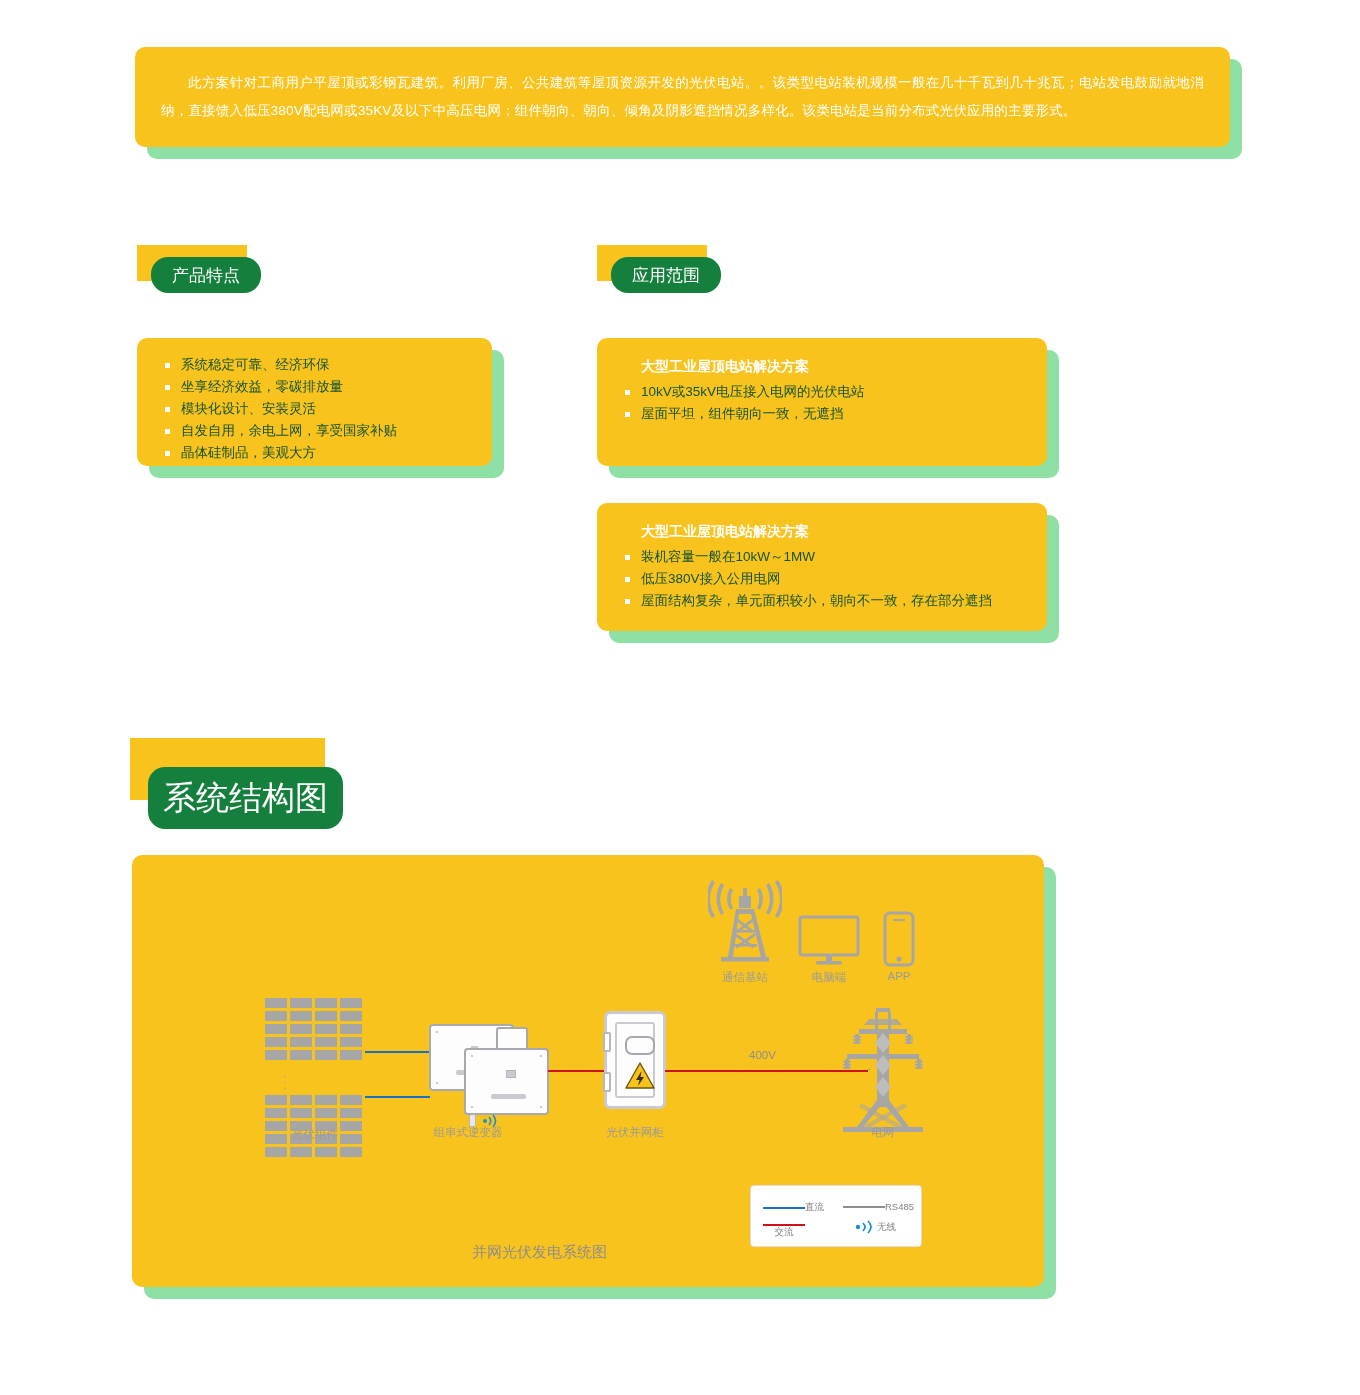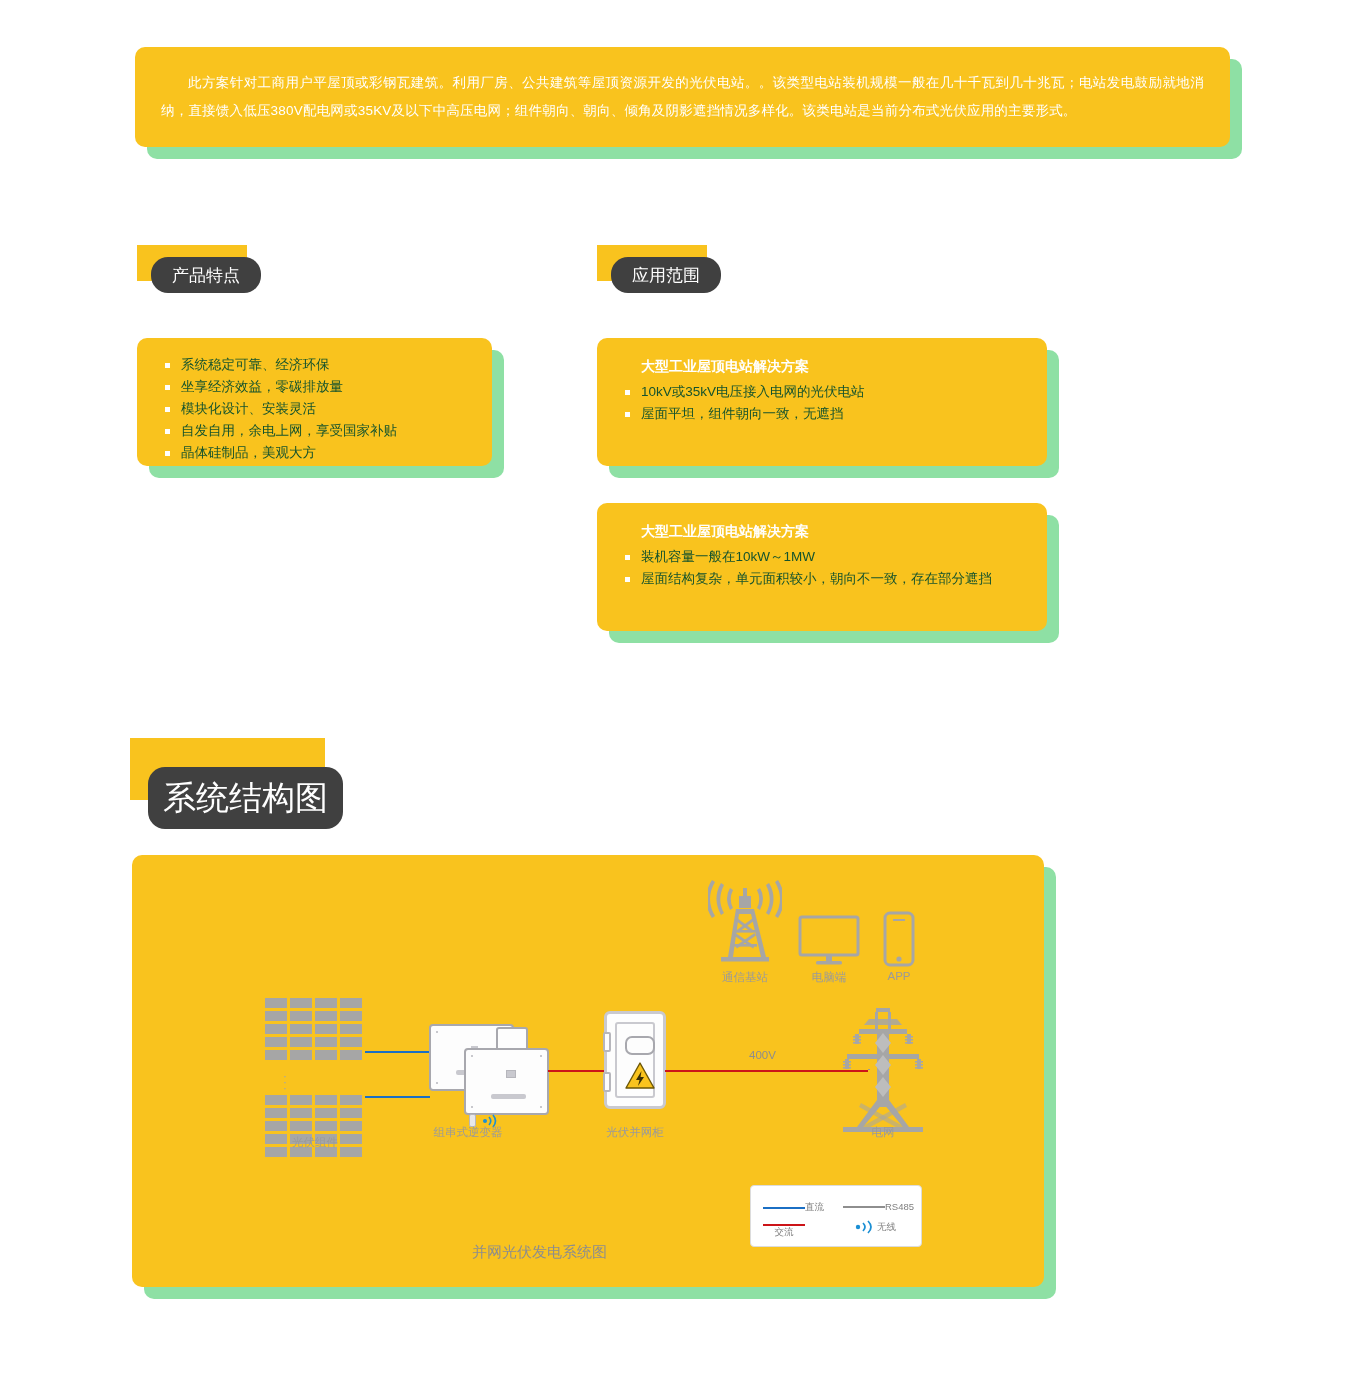--- a/index.html
+++ b/index.html
@@ -61,21 +61,21 @@
     background: #f9c31e;
     width: 100%;
     height: 100%;
   }
   .chip .chip-front {
     position: absolute;
     left: 14px;
     top: 12px;
     width: 100%;
     height: 100%;
-    background: #404040;
+    background: #15803d;
     display: flex;
     align-items: center;
     justify-content: center;
     color: #ffffff;
     box-sizing: border-box;
     border-radius: 17px;
   }
   #chip-features { left: 137px; top: 245px; width: 110px; height: 36px; }
   #chip-features .chip-front { font-size: 17px; }
   #chip-scope { left: 597px; top: 245px; width: 110px; height: 36px; }
@@ -262,20 +262,21 @@
     </ul>
   </div>
 </div>
 
 <div class="stack card-list" id="card-small">
   <div class="shadow"></div>
   <div class="face">
     <div class="card-title">大型工业屋顶电站解决方案</div>
     <ul class="bullets">
       <li>装机容量一般在10kW～1MW</li>
+      <li>低压380V接入公用电网</li>
       <li>屋面结构复杂，单元面积较小，朝向不一致，存在部分遮挡</li>
     </ul>
   </div>
 </div>
 
 <div class="chip" id="chip-structure">
   <div class="chip-back"></div>
   <div class="chip-front">系统结构图</div>
 </div>
 
@@ -380,21 +381,21 @@
           <div class="pv-cell"></div>
         <div class="pv-cell"></div>
           <div class="pv-cell"></div>
           <div class="pv-cell"></div>
           <div class="pv-cell"></div>
         <div class="pv-cell"></div>
           <div class="pv-cell"></div>
           <div class="pv-cell"></div>
           <div class="pv-cell"></div>
       </div>
-      <div class="node-label" style="left:183px; top:280px;">光伏组件</div>
+      <div class="node-label" style="left:183px; top:272px;">光伏组件</div>
 
       <div class="line dc" style="left:233px; top:196px; width:65px;"></div>
       <div class="line dc" style="left:233px; top:241px; width:65px;"></div>
 
       <div class="inv" style="left:297px; top:169px; width:85px; height:67px;">
         <div class="dot" style="left:5px; top:5px;"></div>
         <div class="dot" style="right:5px; top:5px;"></div>
         <div class="dot" style="left:5px; bottom:5px;"></div>
         <div class="dot" style="right:5px; bottom:5px;"></div>
         <div class="scr" style="left:40px; top:20px; width:7px; height:5px;"></div>

